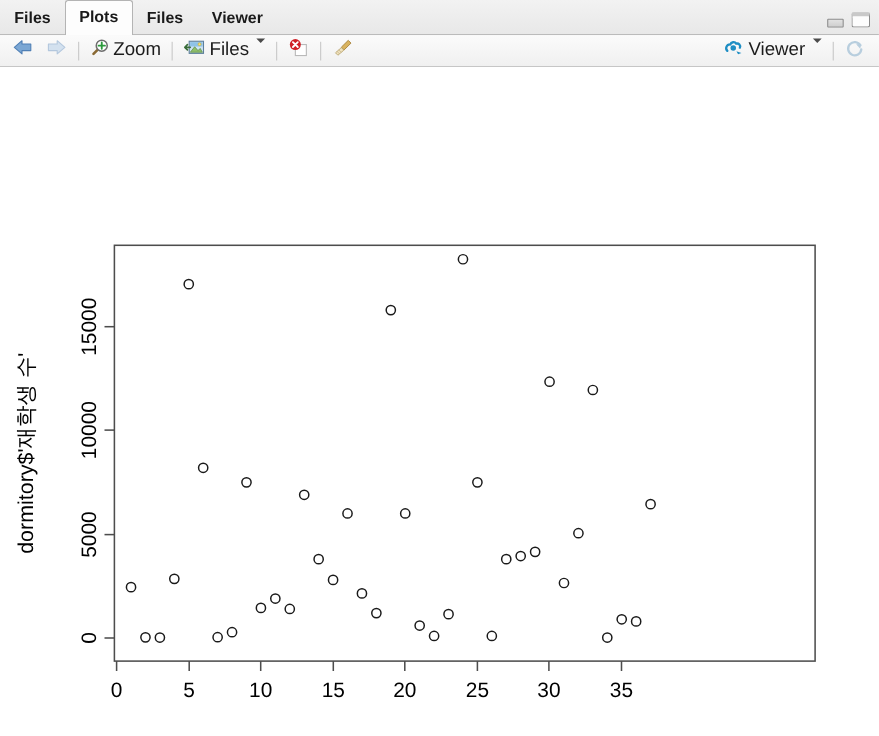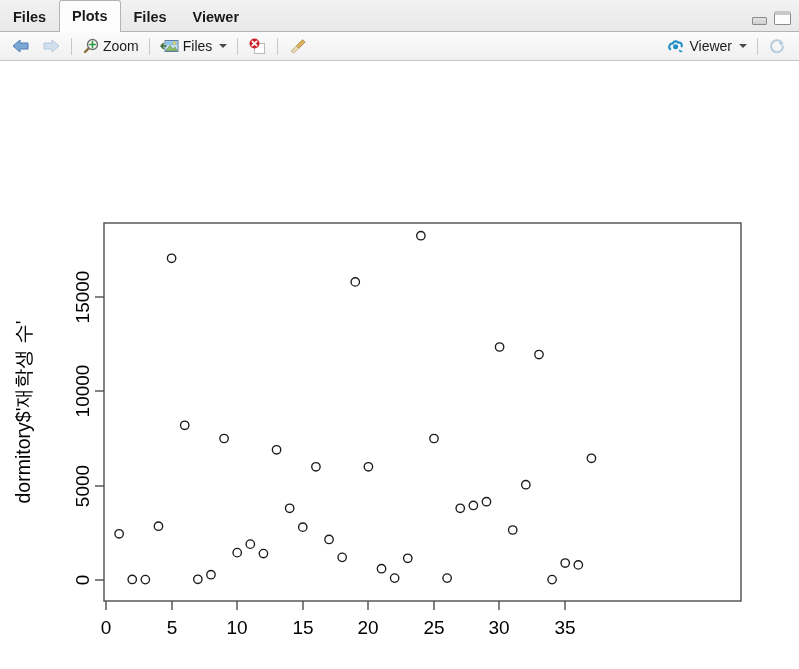--- a/index.html
+++ b/index.html
@@ -96,27 +96,26 @@
     height: 29px;
     background: linear-gradient(to bottom,#fbfbfb 0%, #f0f0f0 100%);
     border-bottom: 1px solid #c6c6c6;
     box-sizing: border-box;
     display: flex;
     align-items: center;
     padding-left: 6px;
   }
   .tb-item {
     display: flex;
-    align-items: center;
     height: 23px;
     padding: 0 5px;
     gap: 4px;
     cursor: default;
     border-radius: 3px;
-    font-size: 14px;
+    font-size: 17px;
     color: #1b1b1b;
     white-space: nowrap;
   }
   .tb-sep {
     width: 1px;
     height: 17px;
     background: #c8c8c8;
     margin: 0 5px;
   }
   .tb-spacer { flex: 1 1 auto; }

